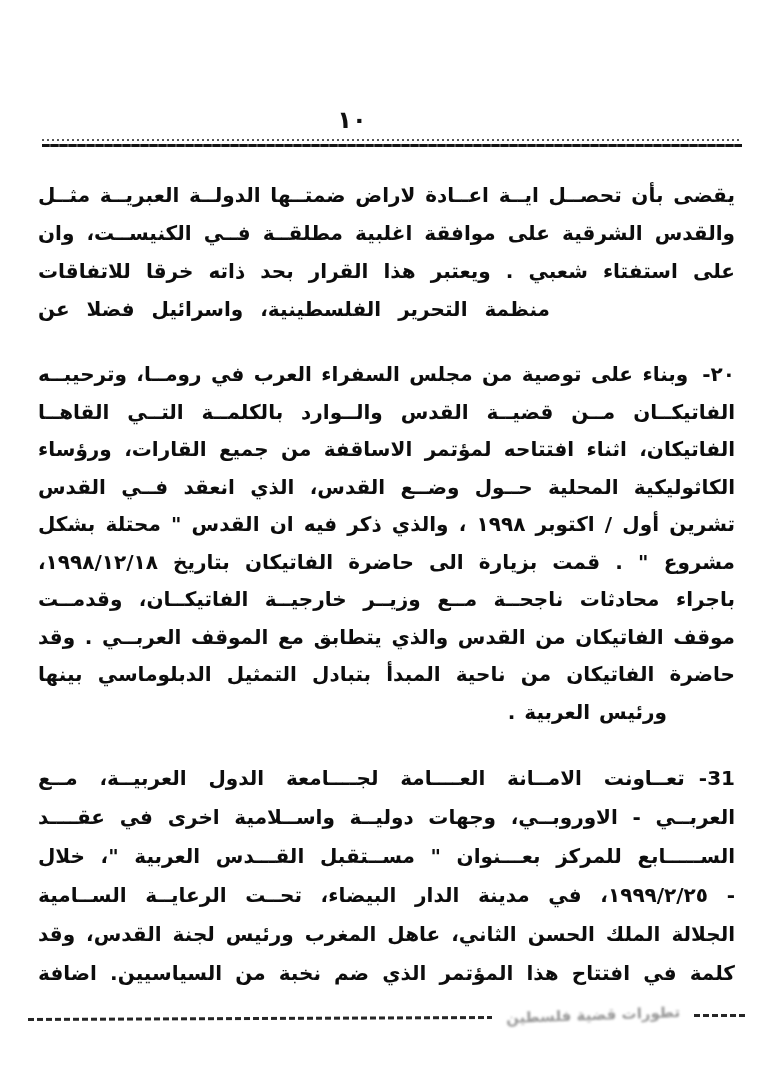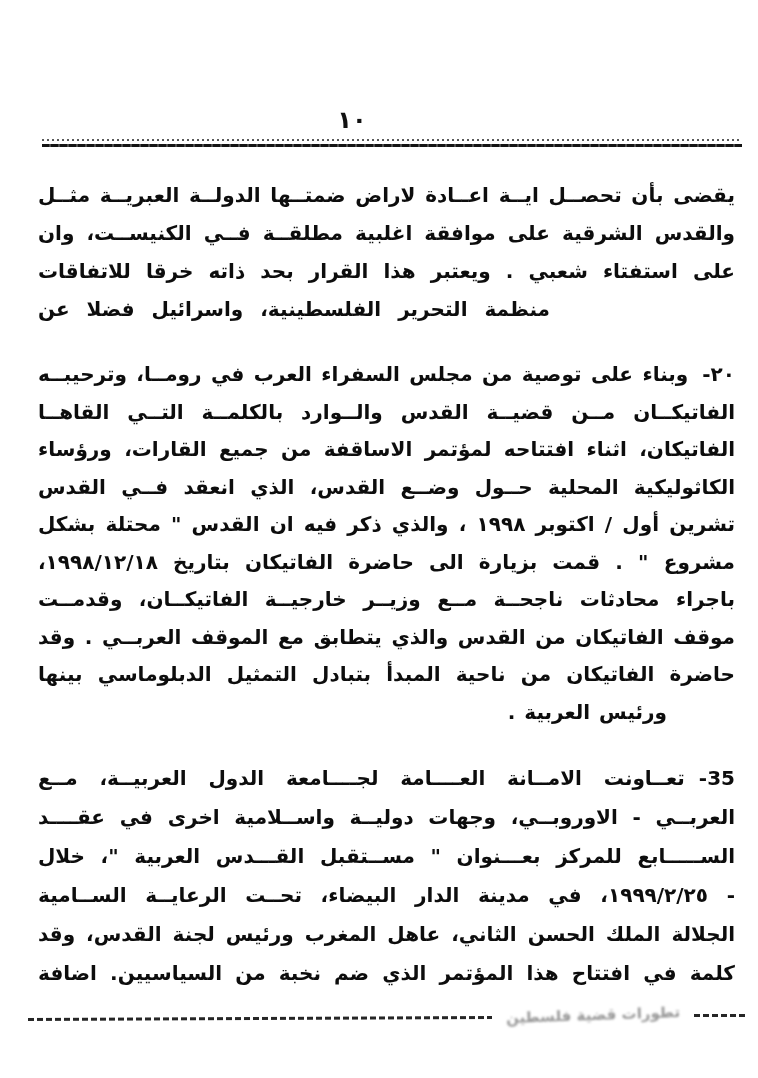--- a/index.html
+++ b/index.html
@@ -91,21 +91,21 @@
           <div class="line">تشرين أول / اكتوبر ١٩٩٨ ، والذي ذكر فيه ان القدس " محتلة بشكل غيـر</div>
           <div class="line">مشروع " . قمت بزيارة الى حاضرة الفاتيكان بتاريخ ١٩٩٨/١٢/١٨، وقمت</div>
           <div class="line">باجراء محادثات ناجحــة مــع وزيــر خارجيــة الفاتيكــان، وقدمــت الشكــر علــى</div>
           <div class="line">موقف الفاتيكان من القدس والذي يتطابق مع الموقف العربــي . وقد رحبــت</div>
           <div class="line">حاضرة الفاتيكان من ناحية المبدأ بتبادل التمثيل الدبلوماسي بينها وبين جامعــة</div>
         </div>
       <div class="line short-right">ورئيس العربية .</div>
     </div>
 
     <div class="para p-21">
-      <div class="line first"><span class="marker">35-</span><span>تعــاونت الامــانة العــــامة لجــــامعة الدول العربيــة، مــع مركــــز الدراســــات</span></div>
+      <div class="line first"><span class="marker">31-</span><span>تعــاونت الامــانة العــــامة لجــــامعة الدول العربيــة، مــع مركــــز الدراســــات</span></div>
       <div>
           <div class="line">العربــي - الاوروبــي، وجهات دوليــة واســلامية اخرى في عقــــد المؤتمــر</div>
           <div class="line">الســـــابع للمركز بعـــنوان " مســتقبل القـــدس العربية "، خلال الفترة من ٢٣</div>
           <div class="line">- ١٩٩٩/٢/٢٥، في مدينة الدار البيضاء، تحــت الرعايــة الســامية لصــاحب</div>
           <div class="line">الجلالة الملك الحسن الثاني، عاهل المغرب ورئيس لجنة القدس، وقد القيت</div>
           <div class="line">كلمة في افتتاح هذا المؤتمر الذي ضم نخبة من السياسيين. اضافة الى عدد</div>
         </div>
     </div>
 
   </div>

